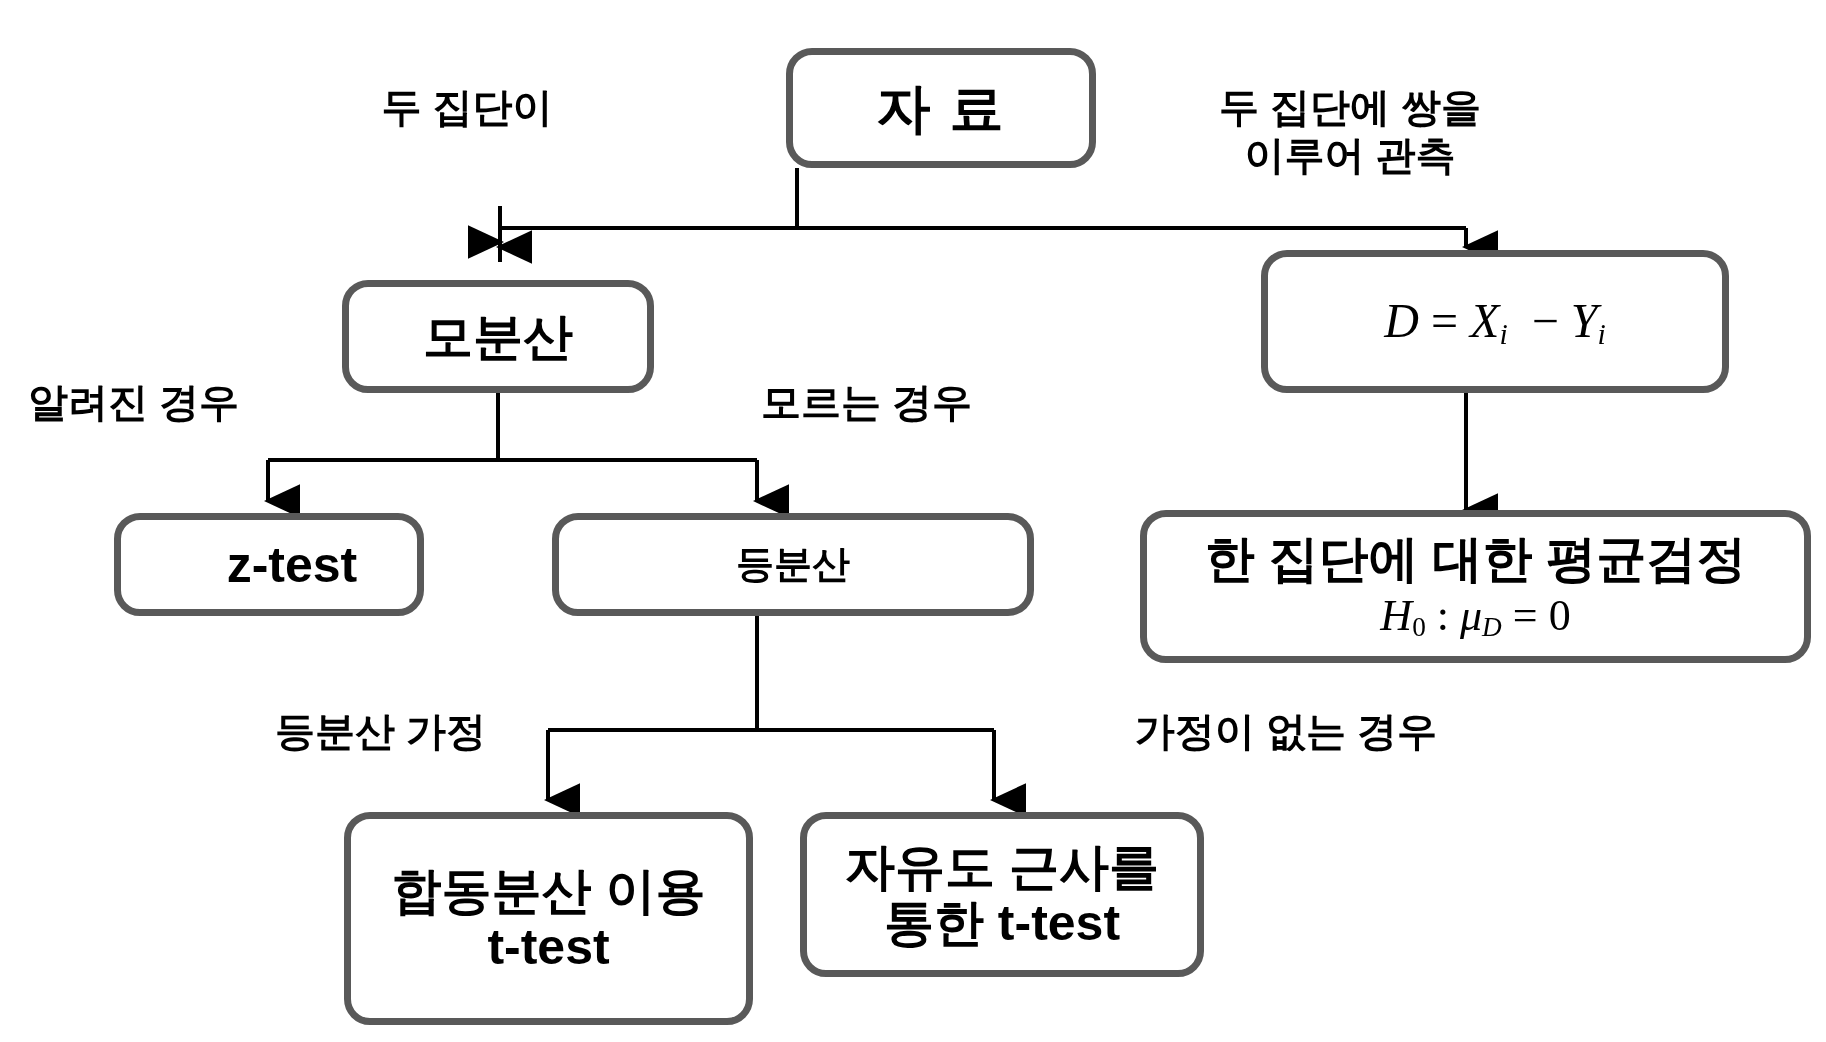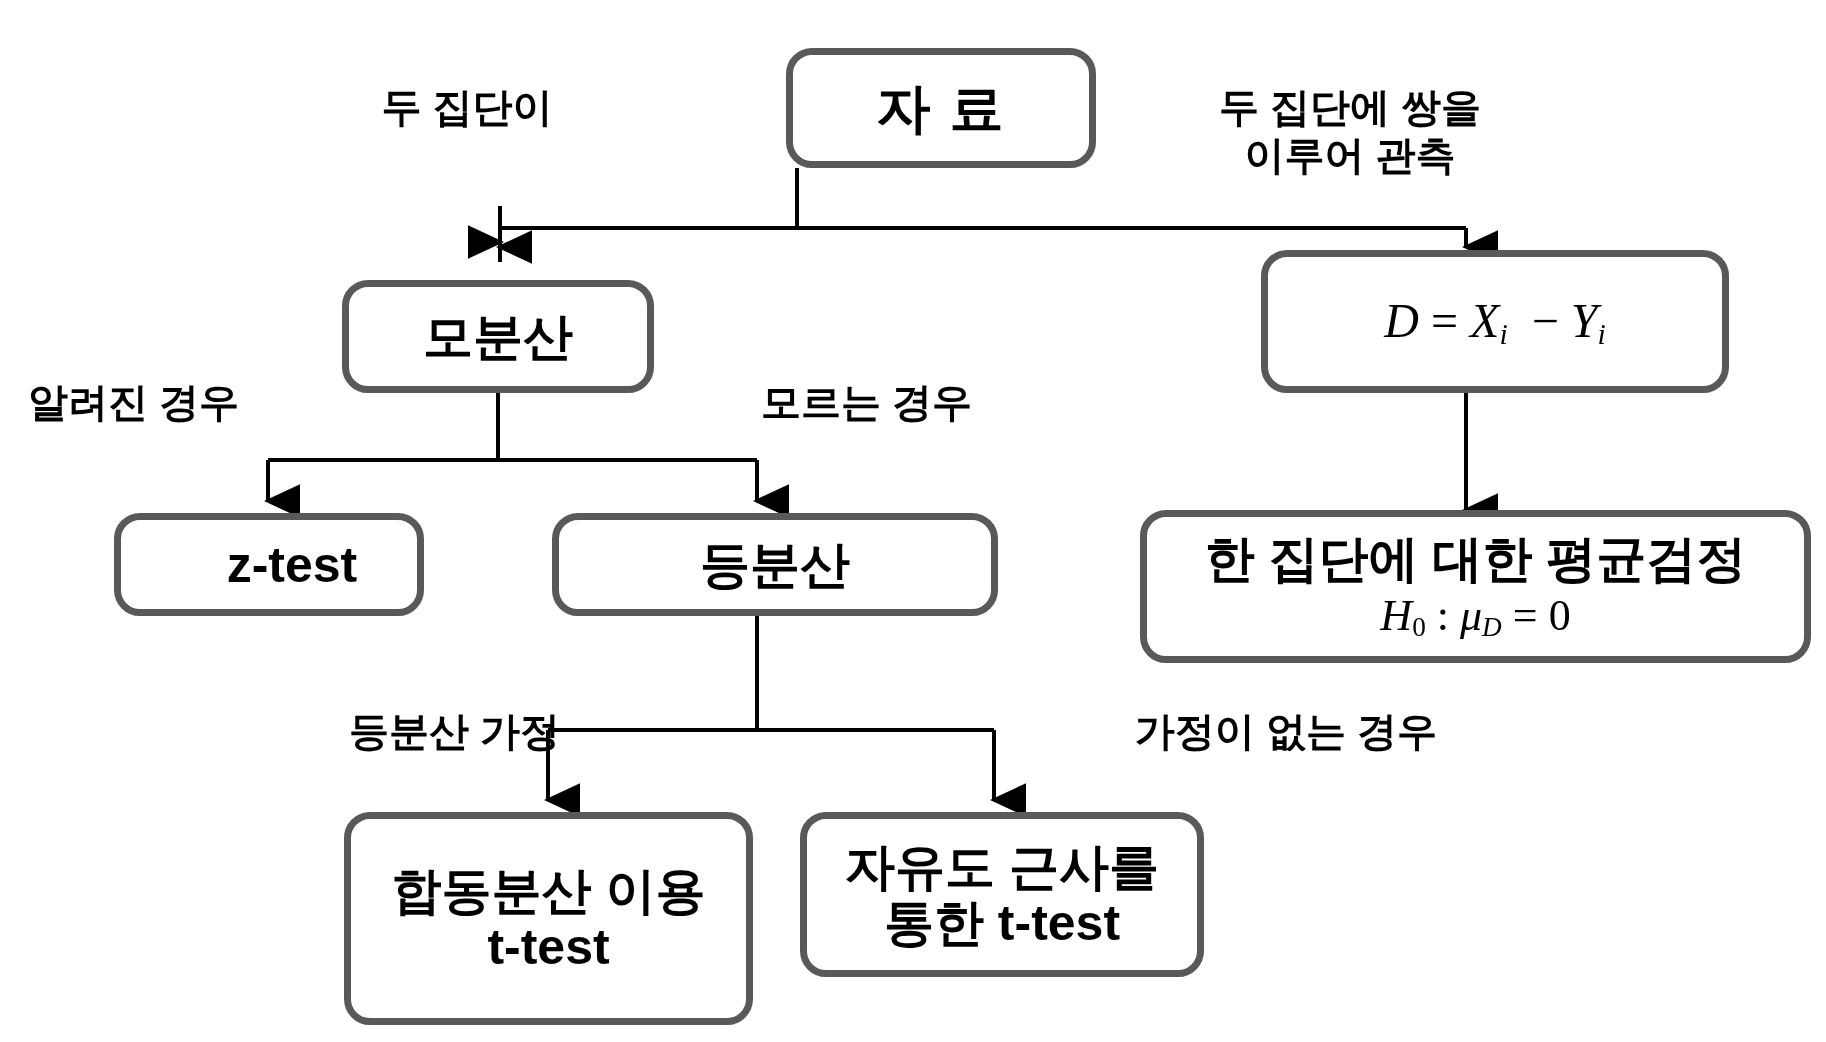--- a/index.html
+++ b/index.html
@@ -121,21 +121,21 @@
   </div>
 
   <div class="node-box" style="left:342px; top:280px; width:312px; height:113px; font-size:50px;">
     <span class="node-line">모분산</span>
   </div>
 
   <div class="node-box" style="left:114px; top:513px; width:310px; height:103px; font-size:50px;padding-left:46px;">
     <span class="node-line">z-test</span>
   </div>
 
-  <div class="node-box" style="left:552px; top:513px; width:446px; height:103px; font-size:50px;">
+  <div class="node-box" style="left:552px; top:513px; width:482px; height:103px; font-size:38px;">
     <span class="node-line">등분산</span>
   </div>
 
   <div class="node-box" style="left:344px; top:812px; width:409px; height:213px; font-size:50px;">
     <span class="node-line">합동분산 이용</span>
     <span class="node-line">t-test</span>
   </div>
 
   <div class="node-box" style="left:800px; top:812px; width:404px; height:165px; font-size:50px;">
     <span class="node-line">자유도 근사를</span>
@@ -165,21 +165,21 @@
   </div>
 
   <div class="edge-label" style="left:28px; top:378px; width:300px; font-size:40px; text-align:left;">
     <div>알려진 경우</div>
   </div>
 
   <div class="edge-label" style="left:722px; top:378px; width:300px; font-size:40px; text-align:left;margin-left:39px;">
     <div>모르는 경우</div>
   </div>
 
-  <div class="edge-label" style="left:260px; top:707px; width:300px; font-size:40px; text-align:right;">
+  <div class="edge-label" style="left:275px; top:707px; width:300px; font-size:40px; text-align:left;">
     <div>등분산 가정</div>
   </div>
 
   <div class="edge-label" style="left:1057px; top:707px; width:380px; font-size:40px; text-align:right;">
     <div>가정이 없는 경우</div>
   </div>
 
 </div>
 
 </body></html>

